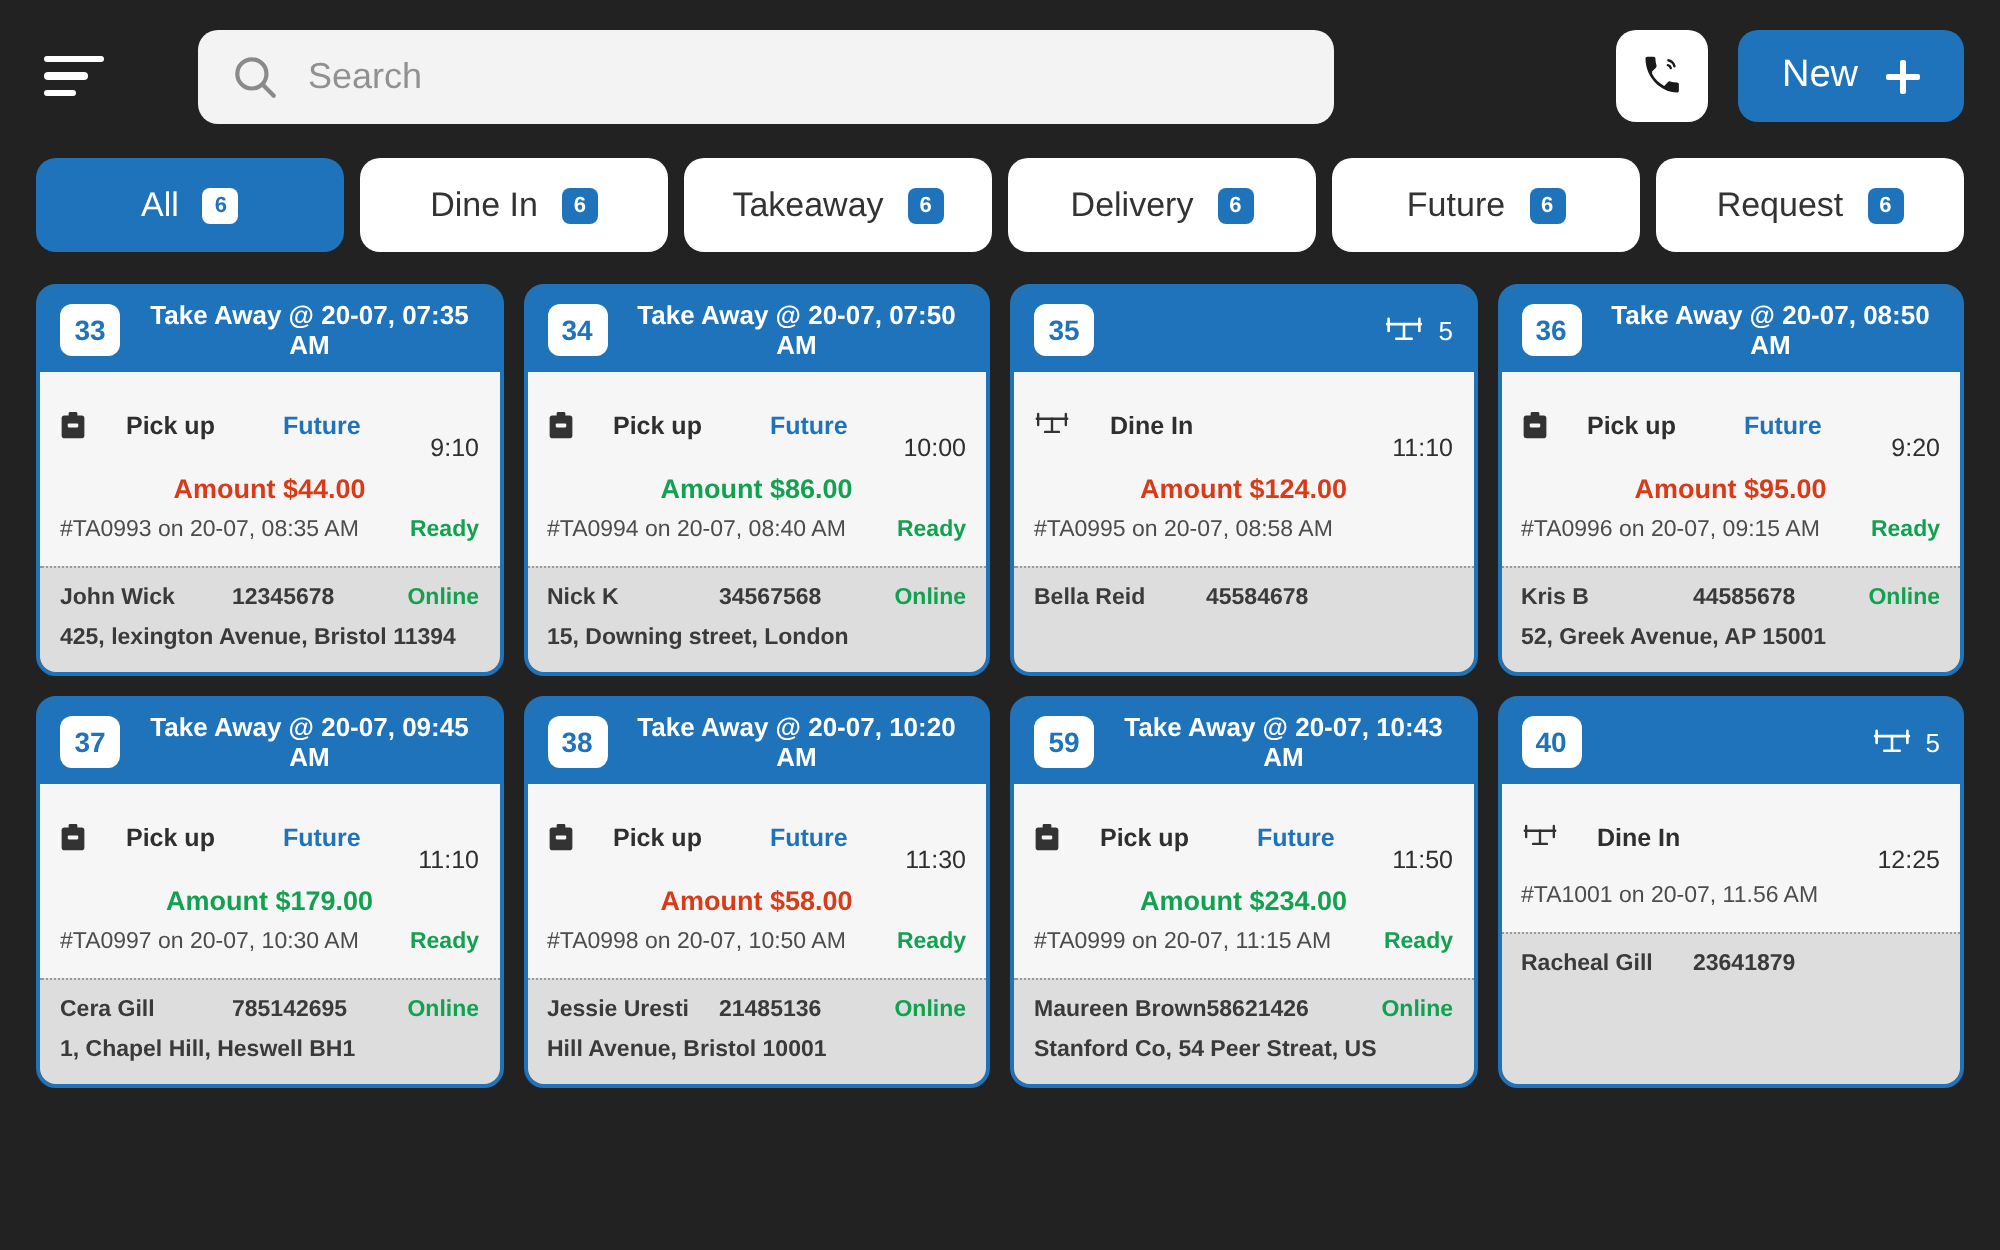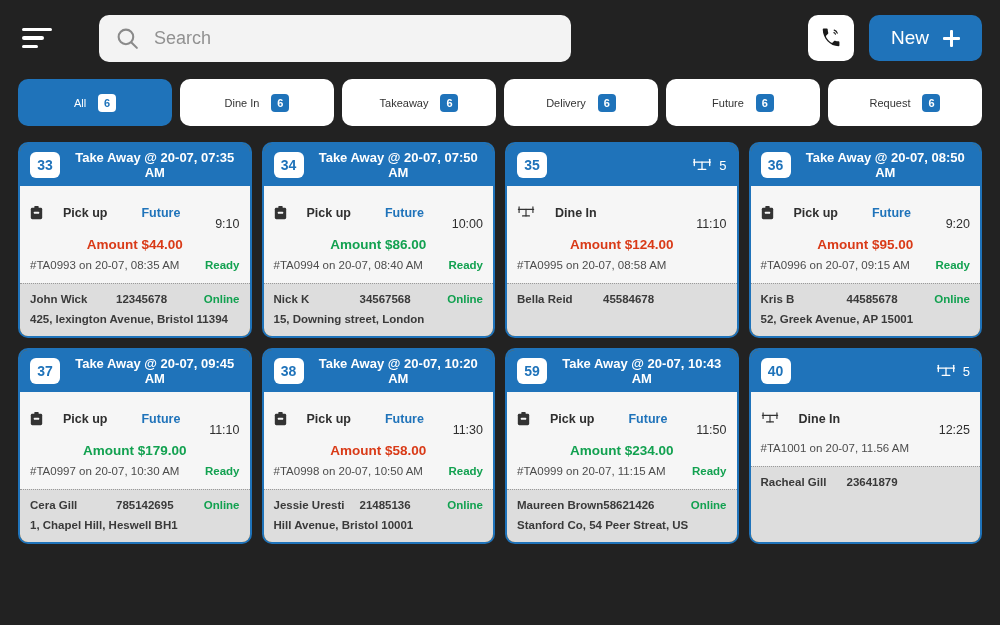--- a/index.html
+++ b/index.html
@@ -29,21 +29,21 @@
   .hamburger span {
     display: block; height: 3.5px; border-radius: 2px;
     background: #ffffff;
   }
   .hamburger span:nth-child(1) { width: 30px; }
   .hamburger span:nth-child(2) { width: 22px; }
   .hamburger span:nth-child(3) { width: 16px; }
 
   .searchbox {
     flex: 0 0 auto;
-    width: 472px;
+    width: 568px;
     height: 47px;
     margin-left: 33px;
     background: #f3f3f3;
     border-radius: 10px;
     display: flex;
     align-items: center;
     padding: 0 16px;
     gap: 14px;
   }
   .search-input {
@@ -97,21 +97,21 @@
   }
   .tab {
     flex: 1 1 0;
     height: 47px;
     background: #ffffff;
     border-radius: 10px;
     display: flex; align-items: center; justify-content: center;
     gap: 12px;
     cursor: pointer;
   }
-  .tab .tab-label { font-size: 11px; color: #333333; }
+  .tab .tab-label { font-size: 17px; color: #333333; }
   .tab .tab-badge {
     background: #1f73ba; color: #fff;
     font-size: 11px; font-weight: bold;
     min-width: 18px; height: 18px;
     border-radius: 4px;
     display: flex; align-items: center; justify-content: center;
     padding: 0 4px;
   }
   .tab.active { background: #1f73ba; }
   .tab.active .tab-label { color: #ffffff; }

